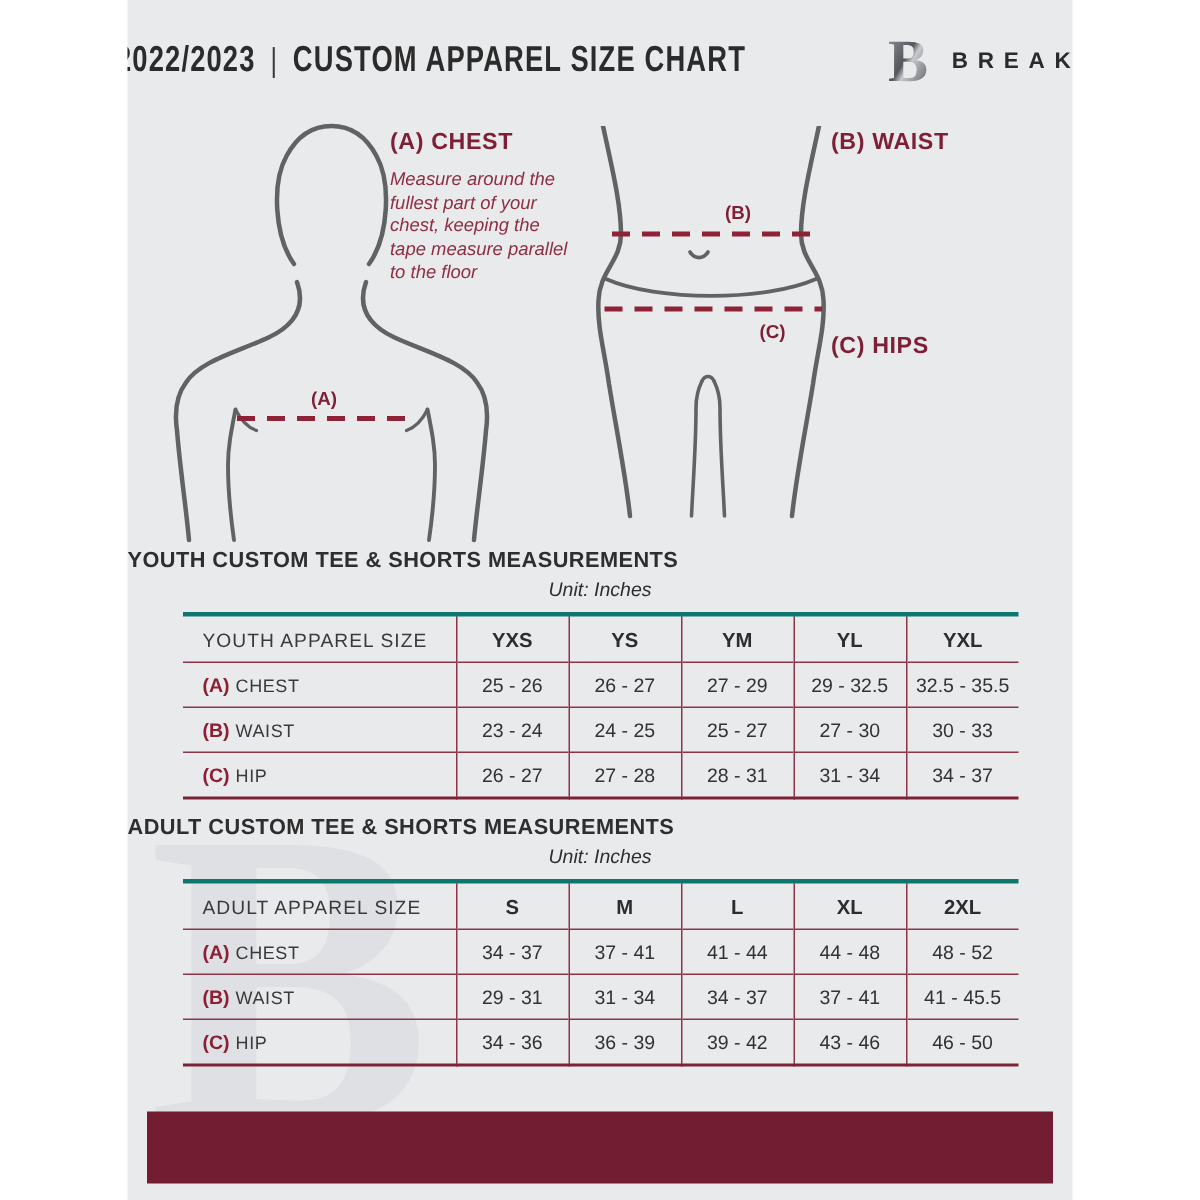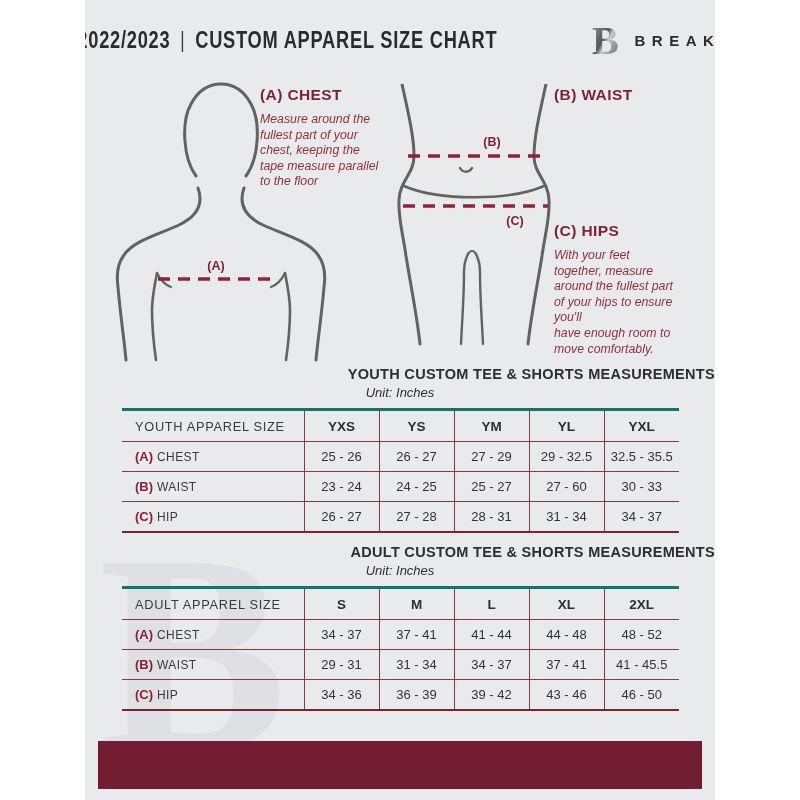--- a/index.html
+++ b/index.html
@@ -14,21 +14,21 @@
   .brand { font-weight:bold; font-size:15px; letter-spacing:6.5px; color:#2b2b2b; }
 
   
   .guide-text { position:absolute; }
   .guide-text h2 { font-size:15.5px; font-weight:bold; color:#7e1f35; letter-spacing:0.4px; }
   .guide-text p { margin-top:8px; font-size:12.3px; line-height:15.6px; font-style:italic; color:#8e2f45; white-space:pre-line; }
   .fig { position:absolute; }
   .fig-label { font:bold 12.5px "Liberation Sans", sans-serif; fill:#7e1f35; }
 
   
-  .section-title { position:absolute; width:100%; text-align:right; font-weight:bold; font-size:14.5px; letter-spacing:0.3px; color:#2e2e2e; }
+  .section-title { position:absolute; width:100%; text-align:left; font-weight:bold; font-size:14.5px; letter-spacing:0.3px; color:#2e2e2e; }
   .section-unit  { position:absolute; width:100%; text-align:center; font-style:italic; font-size:13px; color:#2e2e2e; }
 
   
   .table-wrap { position:absolute; left:37px; width:557px; z-index:2; }
   table.size-table { width:557px; border-collapse:collapse; table-layout:fixed;
     border-top:3px solid #0f766e; border-bottom:2px solid #7c2437; }
   table.size-table col.c0 { width:182px; }
   table.size-table th, table.size-table td { height:30px; text-align:center; vertical-align:middle; font-size:13px; color:#333; }
   table.size-table thead th { height:32px; }
   table.size-table th.lbl, table.size-table td.lbl { text-align:left; padding-left:13px; }
@@ -109,27 +109,20 @@
 fullest part of your
 chest, keeping the
 tape measure parallel
 to the floor</p>
   </div>
   <div class="guide-text" style="left:469px; top:86px; width:152px;">
     <h2>(B) WAIST</h2>
   </div>
   <div class="guide-text" style="left:469px; top:222px; width:158px;">
     <h2>(C) HIPS</h2>
-    <p>With your feet
-together, measure
-around the fullest part
-of your hips to ensure
-you'll
-have enough room to
-move comfortably.</p>
   </div>
 
   <div class="watermark">B</div>
 
   <div class="section-title" style="top:366px;">YOUTH CUSTOM TEE &amp; SHORTS MEASUREMENTS</div>
   <div class="section-unit" style="top:385px;">Unit: Inches</div>
 
   <div class="table-wrap" style="top:408px;">
     <table class="size-table">
       <colgroup>
@@ -157,21 +150,21 @@
           <td>26 - 27</td>
           <td>27 - 29</td>
           <td>29 - 32.5</td>
           <td>32.5 - 35.5</td>
         </tr>
         <tr>
           <td class="lbl"><span class="pfx">(B)</span><span class="row-name">WAIST</span></td>
           <td>23 - 24</td>
           <td>24 - 25</td>
           <td>25 - 27</td>
-          <td>27 - 60</td>
+          <td>27 - 30</td>
           <td>30 - 33</td>
         </tr>
         <tr>
           <td class="lbl"><span class="pfx">(C)</span><span class="row-name">HIP</span></td>
           <td>26 - 27</td>
           <td>27 - 28</td>
           <td>28 - 31</td>
           <td>31 - 34</td>
           <td>34 - 37</td>
         </tr>

